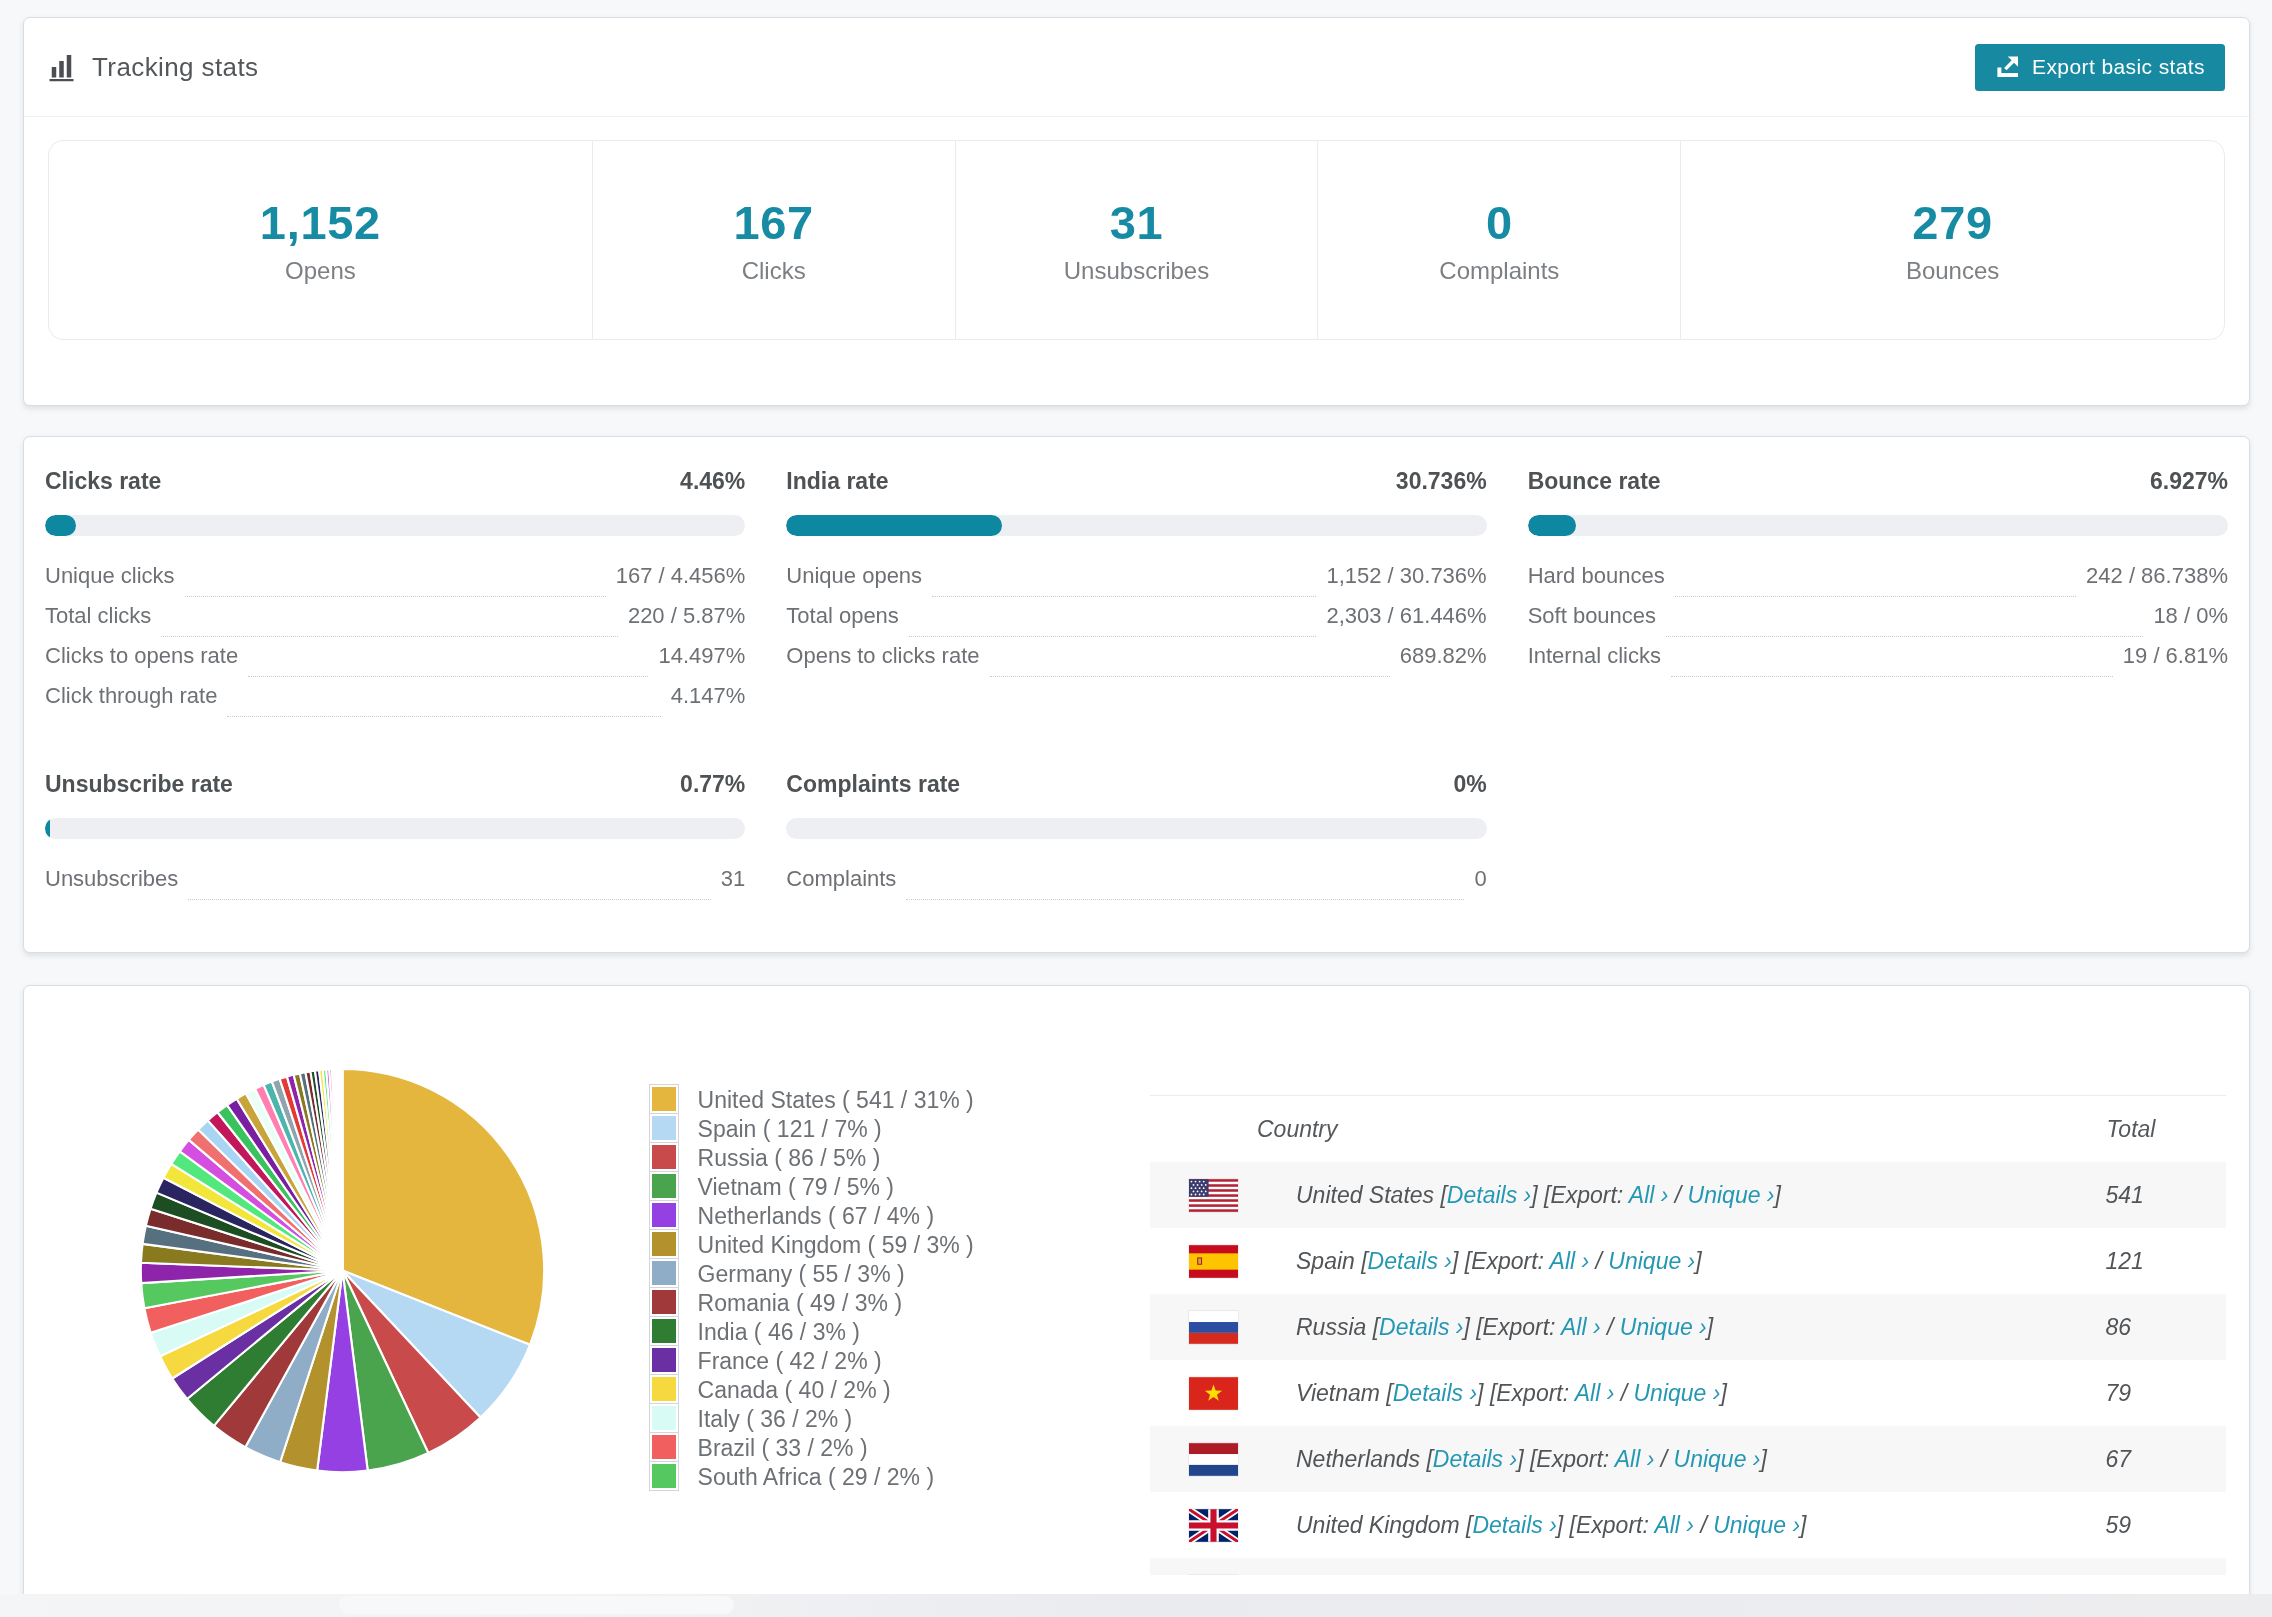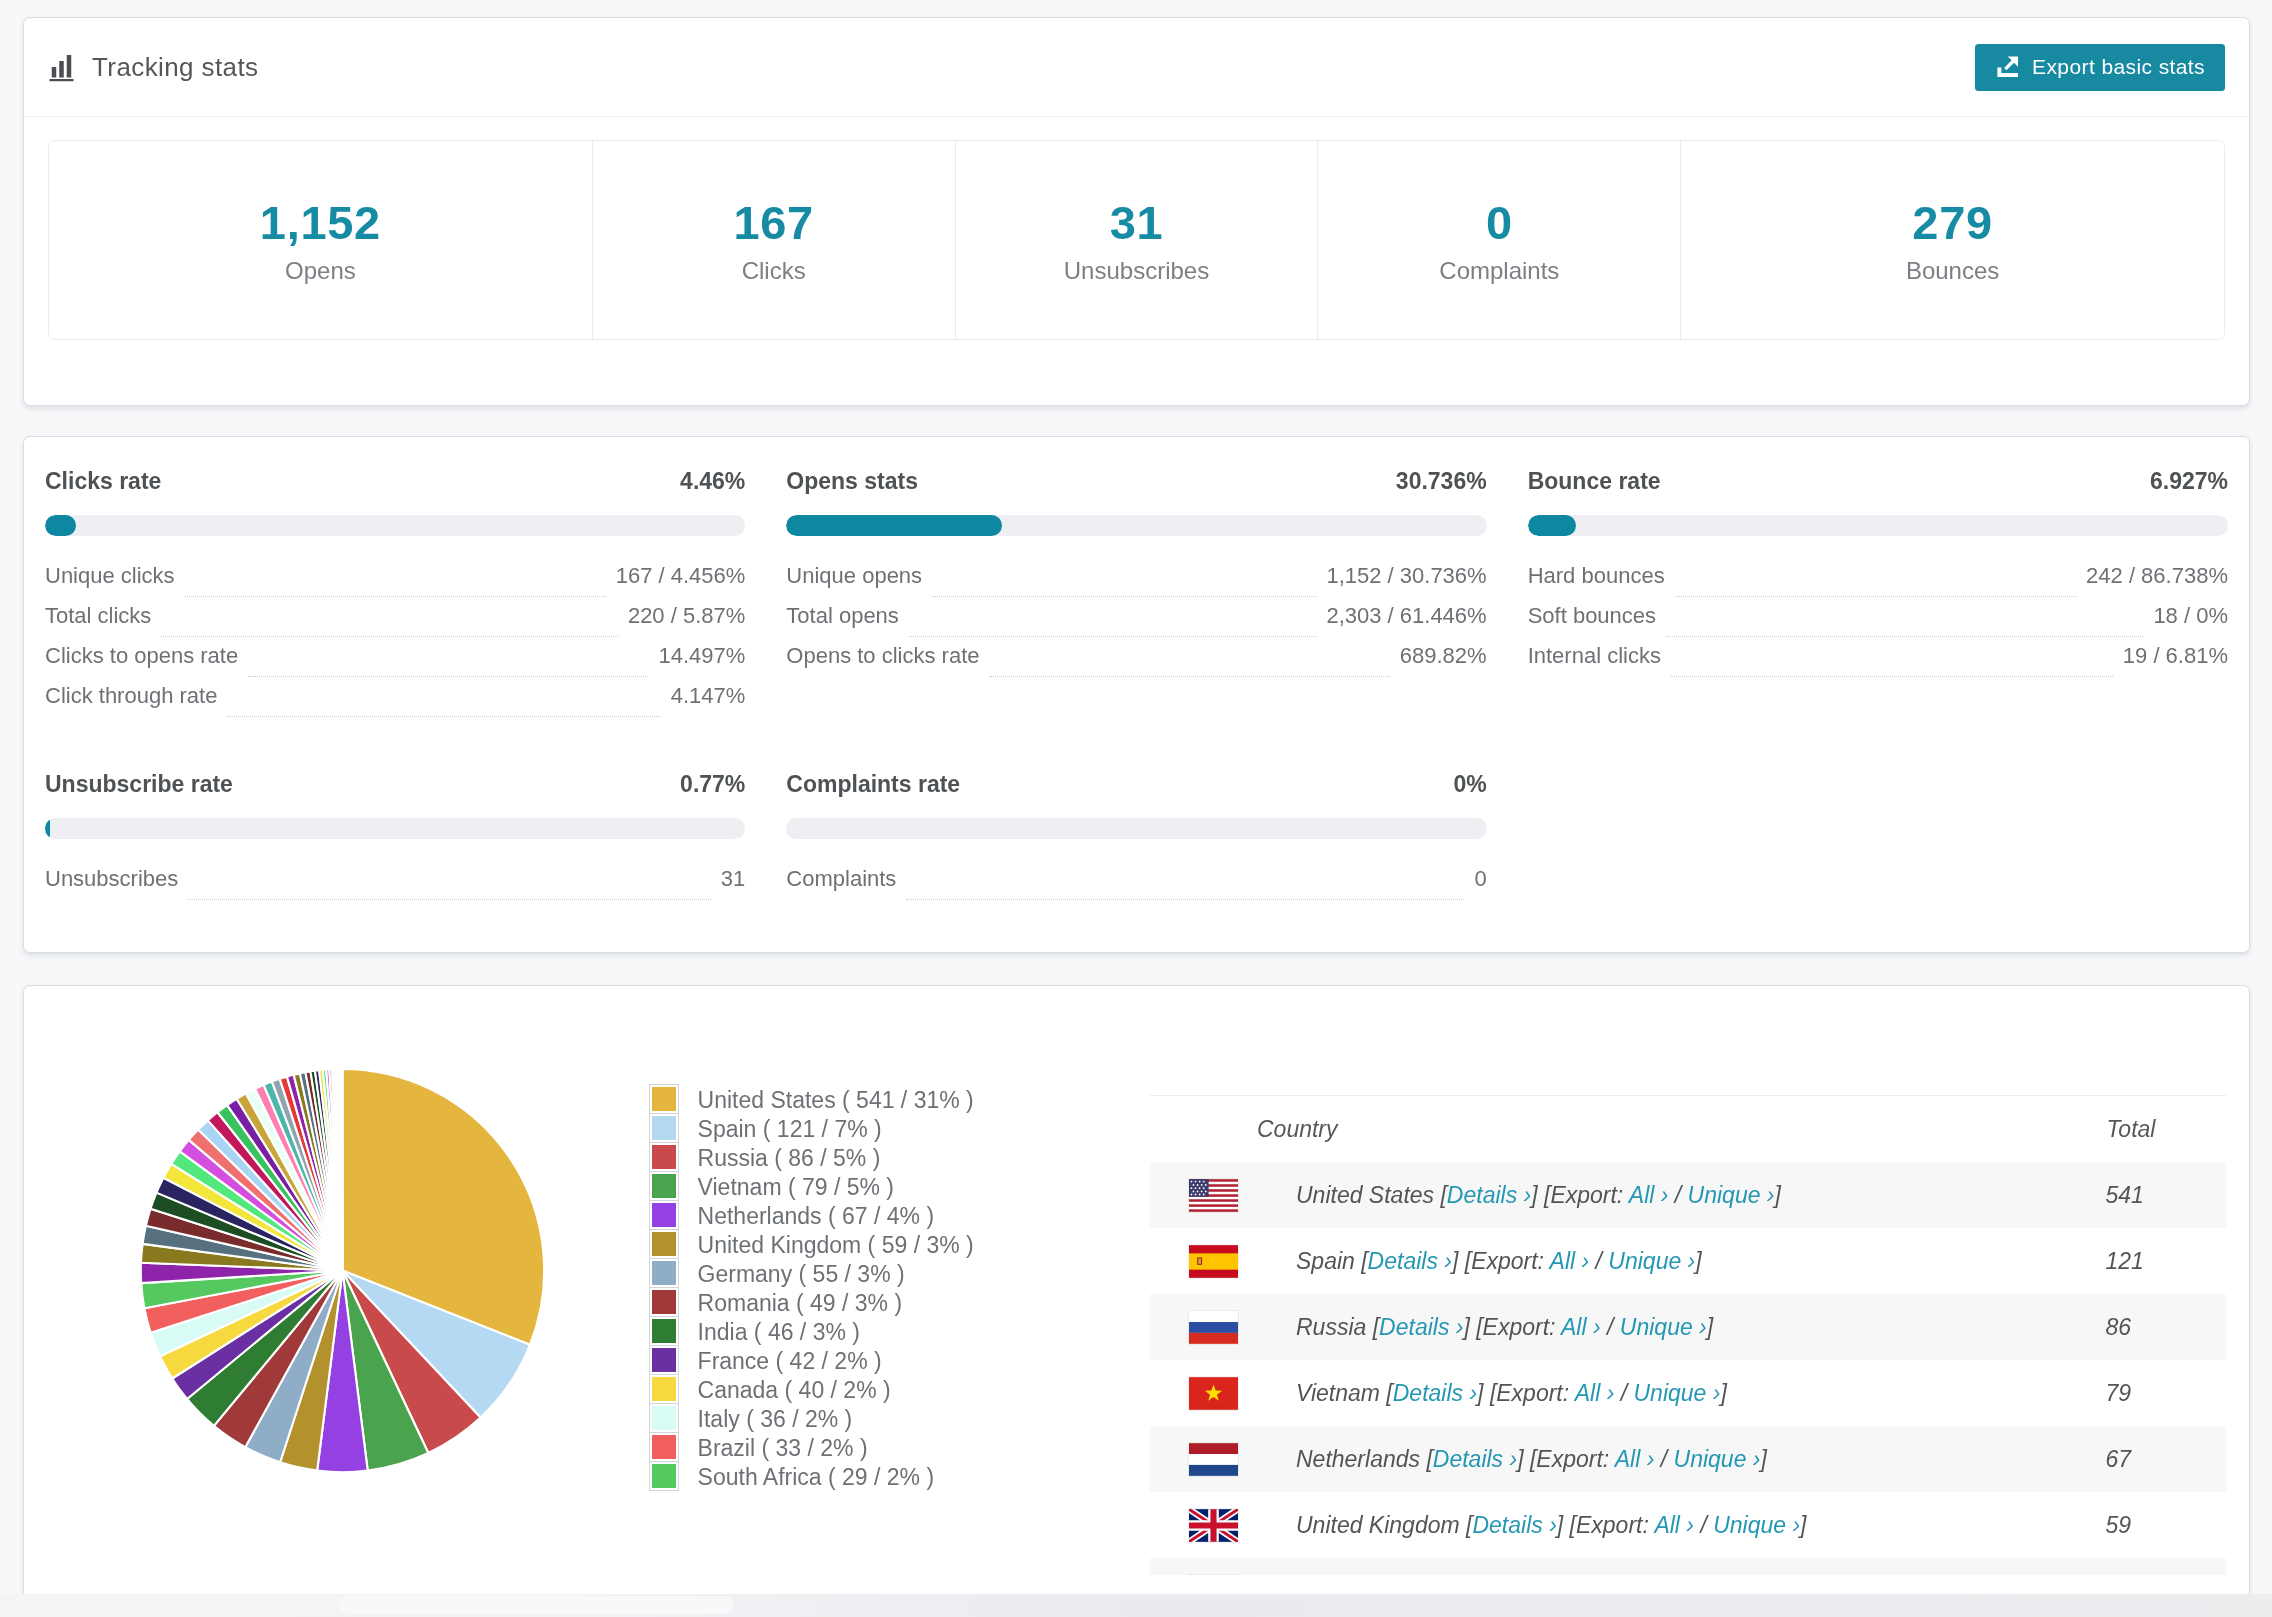--- a/index.html
+++ b/index.html
@@ -16,21 +16,21 @@
   #card-geo .card-head{height:74px;}
   .card-title-wrap{display:flex;align-items:center;gap:14px;}
   .card-title{font-size:26px;font-weight:400;color:#53575a;margin:0;letter-spacing:0.4px;}
   .icon{flex:0 0 auto;}
 
   .btn-export{display:flex;align-items:center;gap:11.3px;background:var(--btn,#1789a0);
     border:none;border-radius:3.5px;height:47px;padding:0 20px;color:#fff;
     font-size:21px;font-family:inherit;cursor:pointer;letter-spacing:0.4px;}
 
   
-  .stat-row{display:flex;margin:22.6px 24px;border:1.4px solid #e9ebee;border-radius:7px;height:198px;}
+  .stat-row{display:flex;margin:22.6px 24px;border:1.4px solid #e9ebee;border-radius:15px;height:198px;}
   .stat-box{flex:1 1 0;display:flex;flex-direction:column;justify-content:center;
     align-items:center;gap:7px;border-left:1.4px solid #e9ebee;}
   .stat-box:first-child{border-left:none;}
   .stat-box.wide{flex:1.5 1 0;}
   .stat-number{font-size:47px;font-weight:700;color:var(--statnum,#178ba4);letter-spacing:0.7px;}
   .stat-label{font-size:24px;color:#7c8084;}
 
   
   .rates-grid{display:grid;grid-template-columns:1fr 1fr 1fr;column-gap:41px;
     row-gap:48px;padding:31px 21px 0 21px;text-align:center;}
@@ -146,21 +146,21 @@
             </div>
             <div class="rate-row">
               <span class="rlabel">Click through rate</span>
               <span class="leader"></span>
               <span class="rvalue">4.147%</span>
             </div>
           </div>
         </div>
         <div class="rate-sec">
           <div class="rate-head">
-            <span class="rate-title">Opens stats</span>
+            <span class="rate-title">India rate</span>
             <span class="rate-value">30.736%</span>
           </div>
           <div class="bar">
             <div class="fill" style="width: 30.736%;"></div>
           </div>
           <div class="rate-rows">
             <div class="rate-row">
               <span class="rlabel">Unique opens</span>
               <span class="leader"></span>
               <span class="rvalue">1,152 / 30.736%</span>

